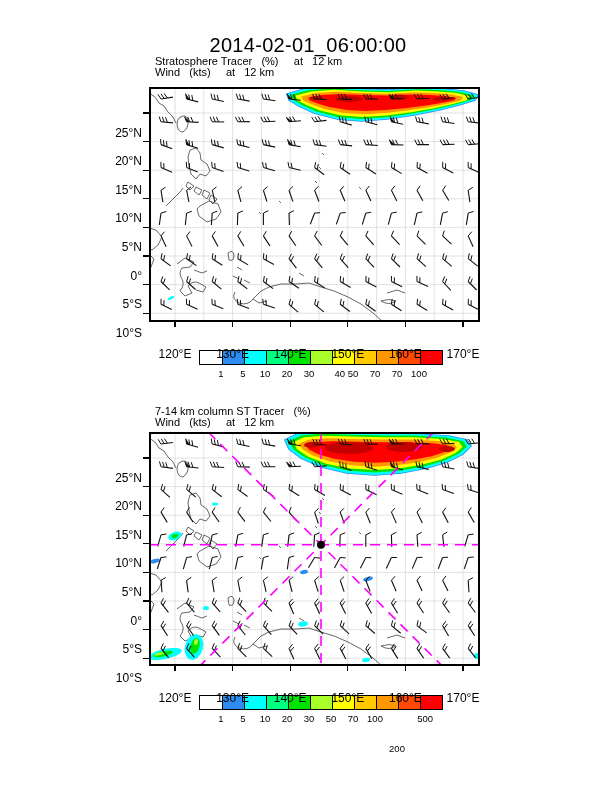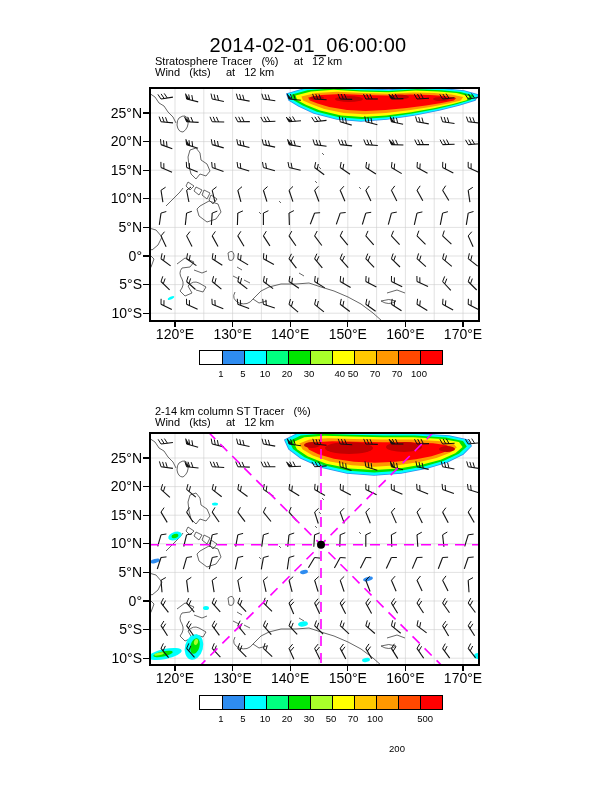--- a/index.html
+++ b/index.html
@@ -2,21 +2,21 @@
 <html><head>
 <meta charset="utf-8">
 <style>
   html,body{margin:0;padding:0;background:#fff;}
   body{width:612px;height:792px;font-family:"Liberation Sans",sans-serif;color:#000;}
   .page{position:relative;width:612px;height:792px;overflow:hidden;background:#fff;text-decoration:underline;}
   .main-title{position:absolute;top:34px;left:0;width:616px;text-align:center;font-size:20px;letter-spacing:.3px;}
   .sub{position:absolute;left:155px;font-size:11px;white-space:pre;line-height:11px;}
   .map{position:absolute;left:149px;width:331px;}
   .map svg{position:absolute;left:0;top:0;}
-  .axlabel{position:absolute;font-size:14px;line-height:9px;}
+  .axlabel{position:absolute;font-size:12px;line-height:9px;margin-top:20px;}
   .ylab{width:32px;text-align:right;left:110px;}
   .xlab{width:40px;text-align:center;}
   .tick{position:absolute;background:#000;}
   .colorbar{position:absolute;left:199px;height:13px;display:flex;border:1px solid #000;box-sizing:content-box;}
   .cbcell{width:22px;height:13px;border-left:1px solid #000;box-sizing:border-box;}
   .cbcell:first-child{border-left:none;}
   .cblab{position:absolute;font-size:9.5px;width:28px;text-align:center;}
 </style>
 </head>
 <body>
@@ -494,21 +494,21 @@
       <div class="cbcell" style="background: rgb(0, 255, 128);"></div>
       <div class="cbcell" style="background: rgb(0, 228, 0);"></div>
       <div class="cbcell" style="background: rgb(168, 255, 42);"></div>
       <div class="cbcell" style="background: rgb(255, 255, 0);"></div>
       <div class="cbcell" style="background: rgb(255, 200, 0);"></div>
       <div class="cbcell" style="background: rgb(255, 152, 0);"></div>
       <div class="cbcell" style="background: rgb(255, 72, 0);"></div>
       <div class="cbcell" style="background: rgb(255, 0, 0);"></div>
     </div>
 
-  <div class="sub" style="top:406px">2-14 km column ST Tracer   (%)</div>
+  <div class="sub" style="top:406px">7-14 km column ST Tracer   (%)</div>
   <div class="sub" style="top:417px">Wind   (kts)     at   12 km</div>
 
   <div class="map" id="map1" style="top:432px;height:234px">
     <svg id="svg1" width="331" height="234" viewBox="0 0 331 234">
         <line x1="26" y1="0" x2="26" y2="234" stroke="#cccccc" stroke-width="0.6"></line>
         <line x1="54.8" y1="0" x2="54.8" y2="234" stroke="#cccccc" stroke-width="0.6"></line>
         <line x1="83.6" y1="0" x2="83.6" y2="234" stroke="#cccccc" stroke-width="0.6"></line>
         <line x1="112.4" y1="0" x2="112.4" y2="234" stroke="#cccccc" stroke-width="0.6"></line>
         <line x1="141.2" y1="0" x2="141.2" y2="234" stroke="#cccccc" stroke-width="0.6"></line>
         <line x1="170" y1="0" x2="170" y2="234" stroke="#cccccc" stroke-width="0.6"></line>

